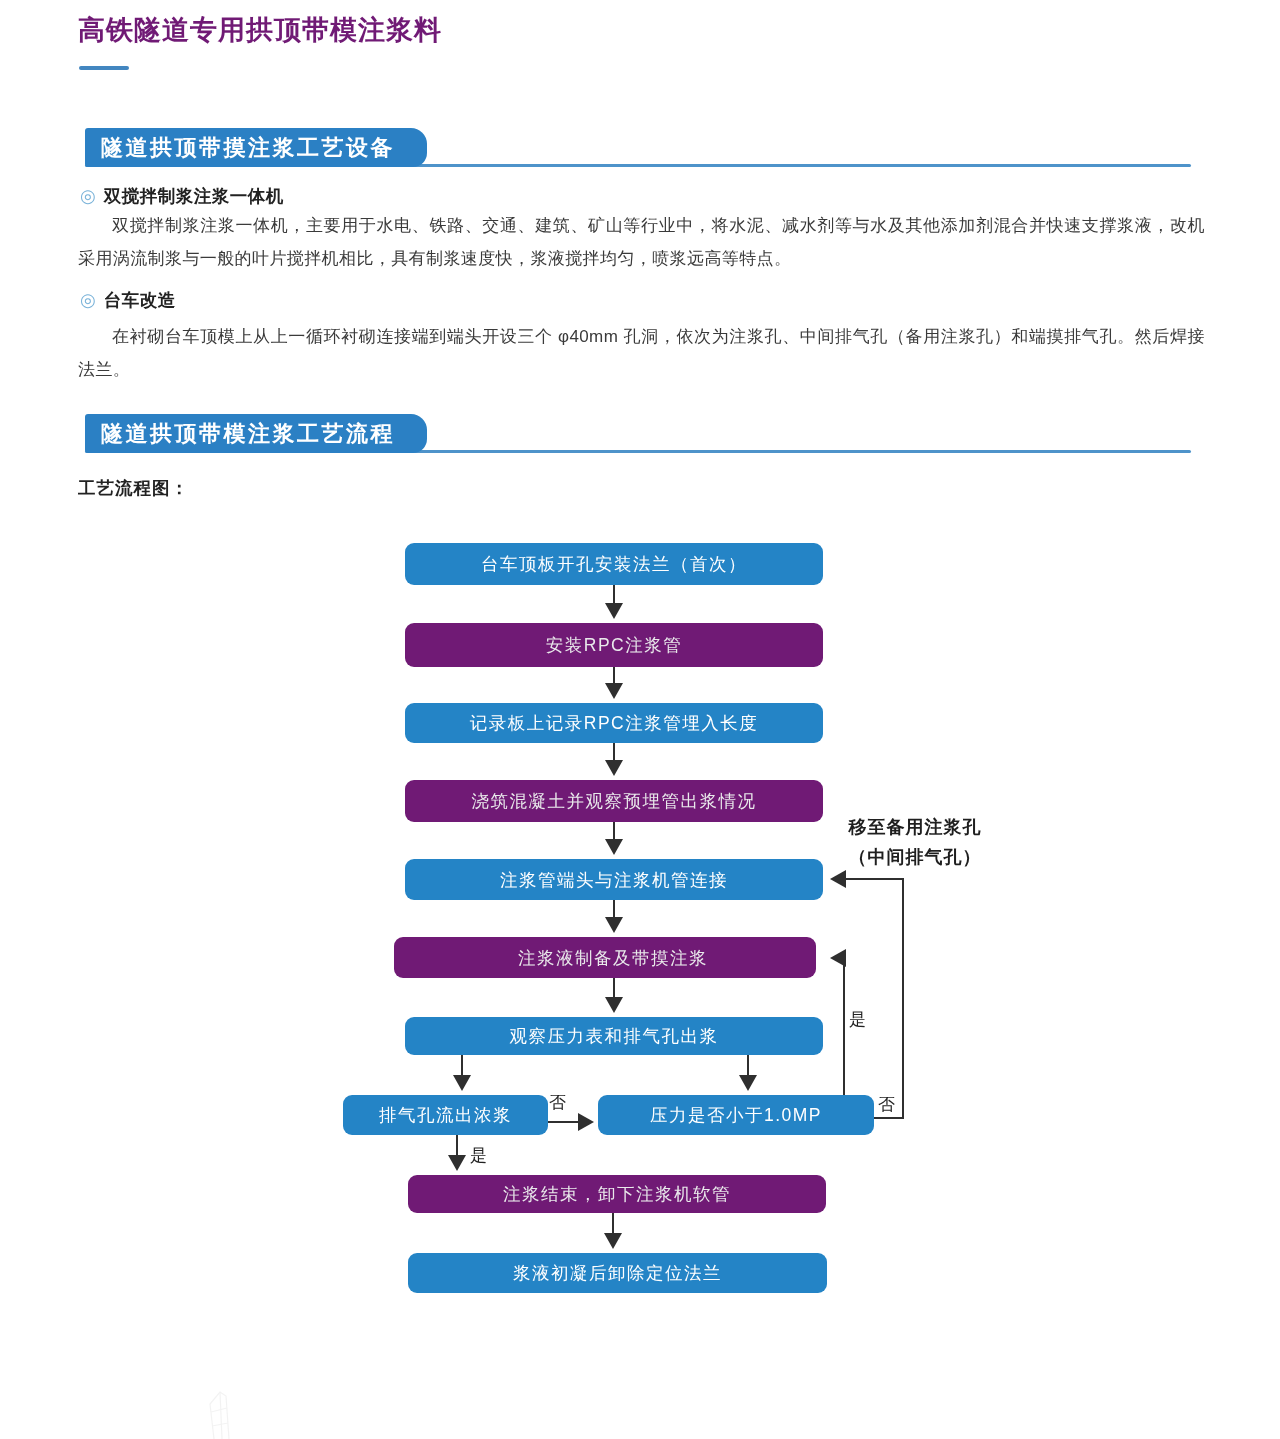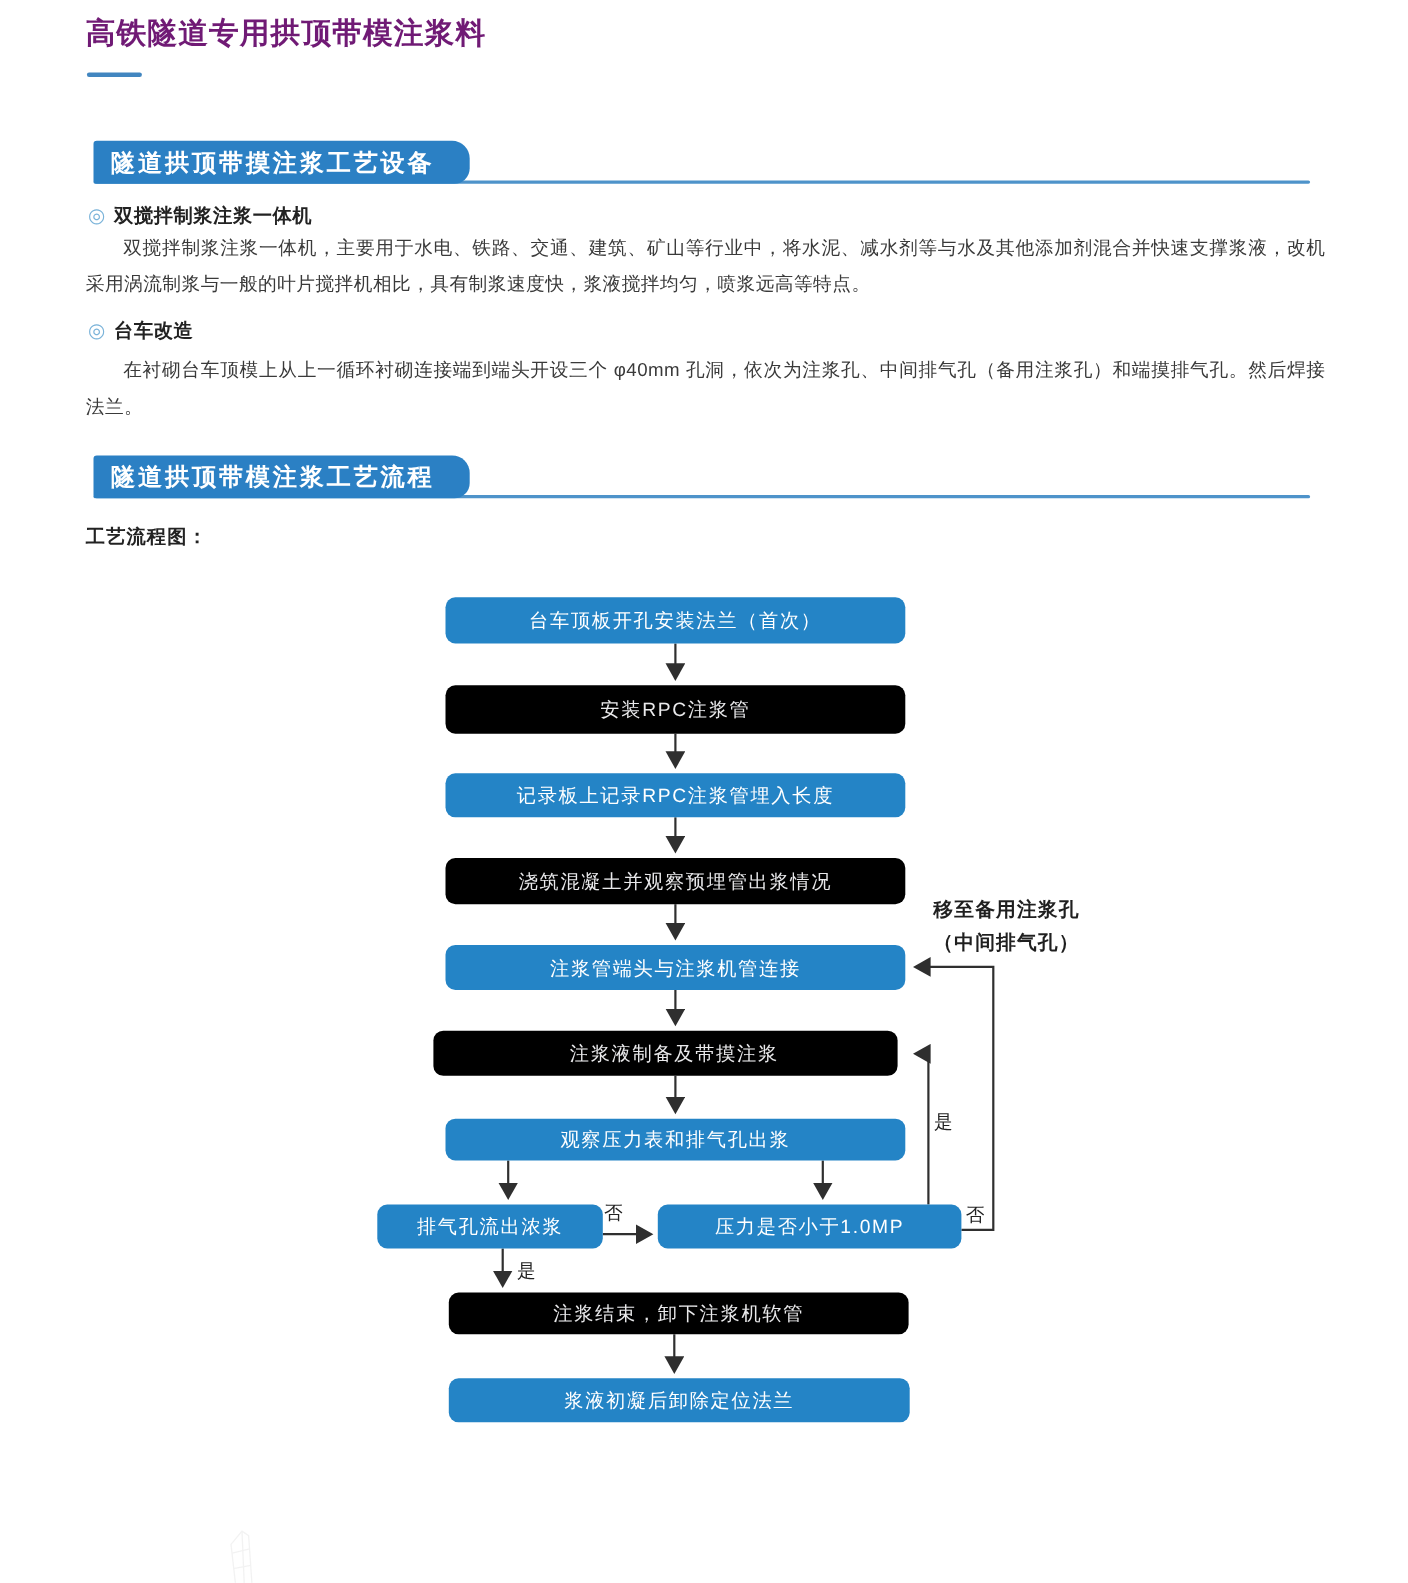--- a/index.html
+++ b/index.html
@@ -44,21 +44,21 @@
   .flow-label { left:78px; top:476px; font-size:17.5px; font-weight:bold; color:#222; letter-spacing:1px; }
 
   
   .flowchart { left:0; top:540px; width:1280px; height:790px; }
   .connectors { position:absolute; left:0; top:0; }
   .fbox {
     position:absolute; display:flex; align-items:center; justify-content:center;
     border-radius:9px; font-size:17.5px; letter-spacing:1.5px; 
   }
   .fbox.blue { background:#2484c6; color:#ffffff; }
-  .fbox.gray { background:#000000; color:#e9e9eb; }
+  .fbox.gray { background:#701a75; color:#e9e9eb; }
   .b1  { left:405px; top:3px;   width:418px; height:42px; }
   .b2  { left:405px; top:83px;  width:418px; height:44px; }
   .b3  { left:405px; top:163px; width:418px; height:40px; }
   .b4  { left:405px; top:240px; width:418px; height:42px; }
   .b5  { left:405px; top:319px; width:418px; height:41px; }
   .b6  { left:394px; top:397px; width:422px; height:41px;padding-left:16px; }
   .b7  { left:405px; top:477px; width:418px; height:38px; }
   .b8  { left:343px; top:555px; width:205px; height:40px; }
   .b9  { left:598px; top:555px; width:276px; height:40px; }
   .b10 { left:408px; top:635px; width:418px; height:38px; }

